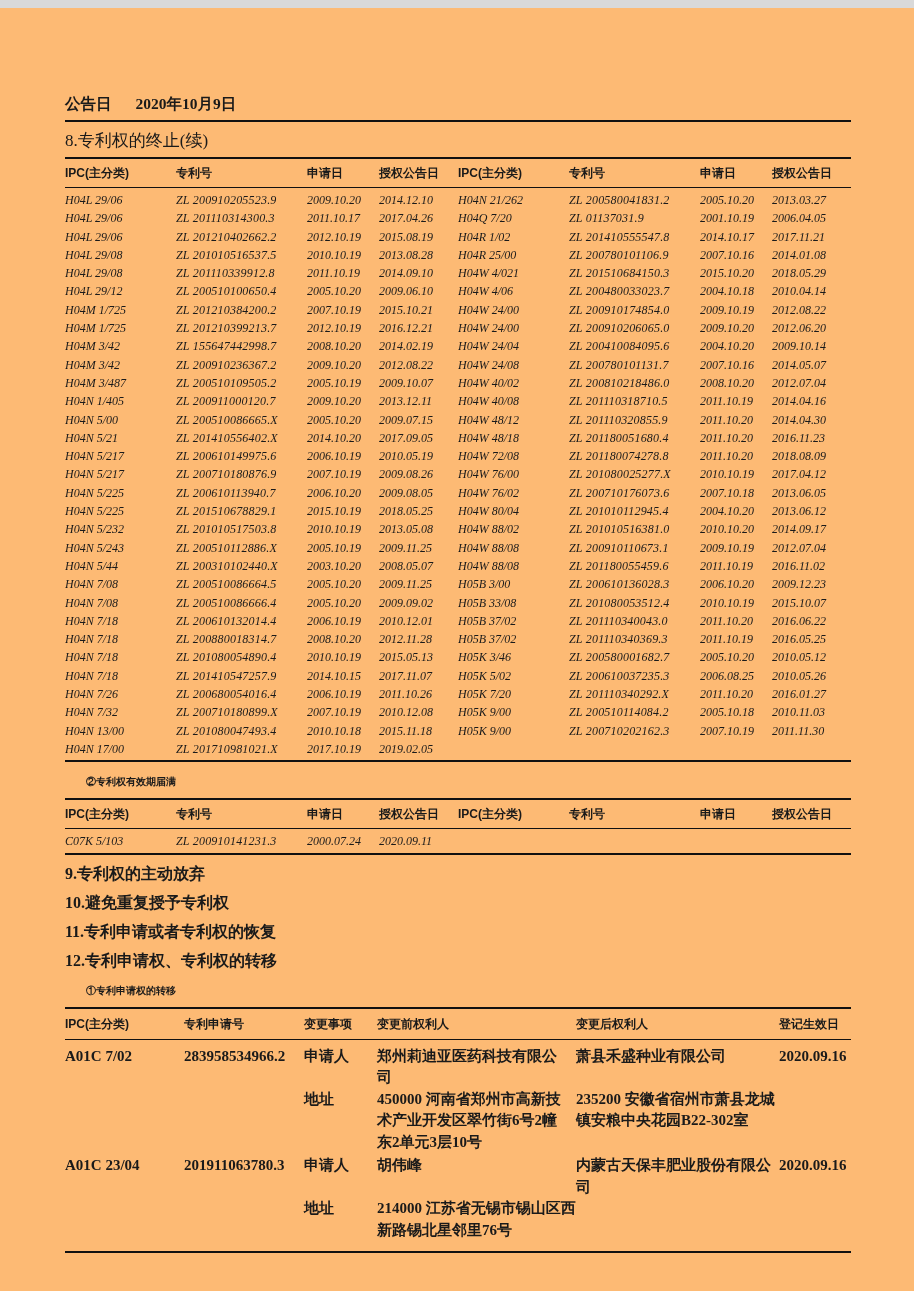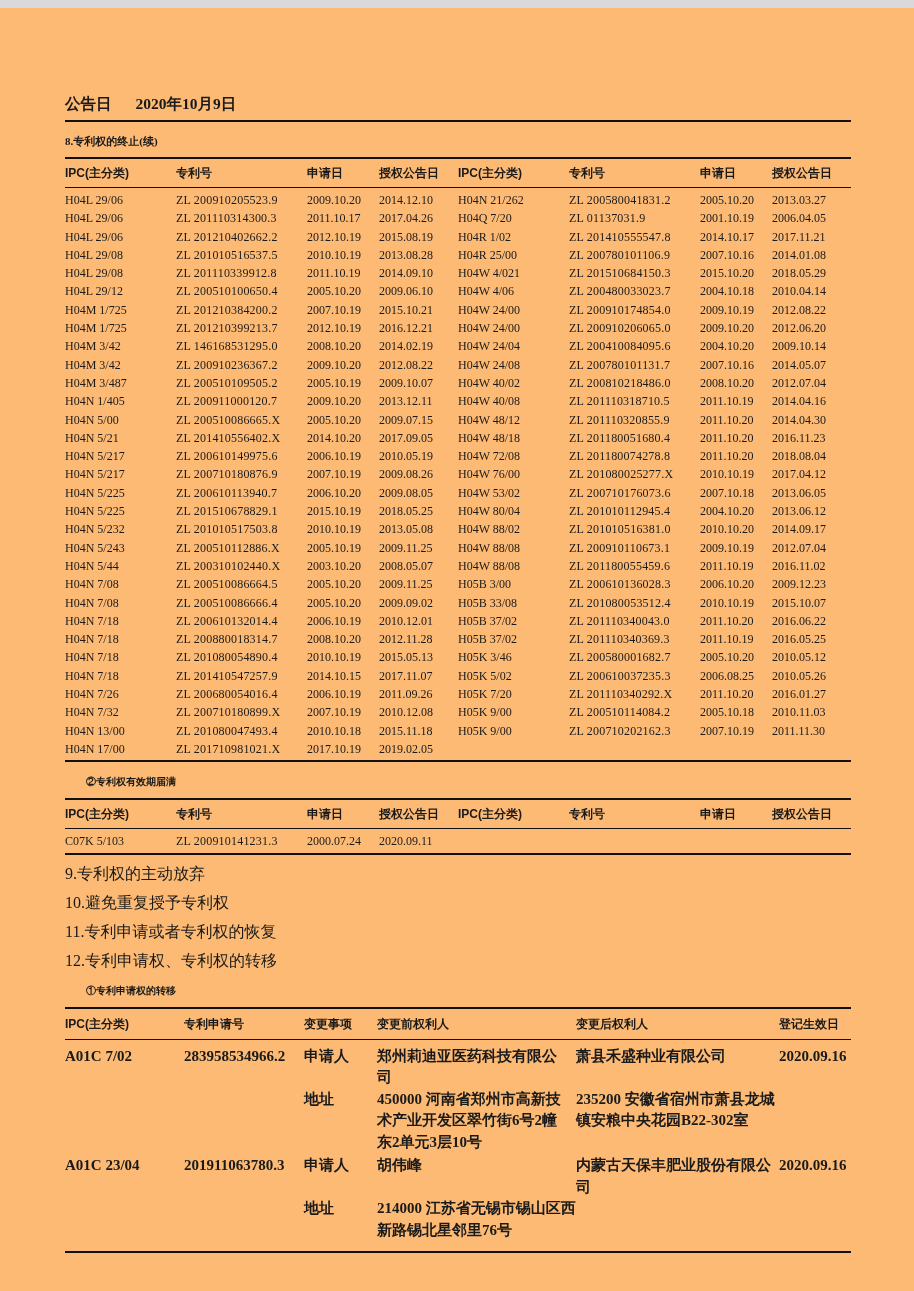--- a/index.html
+++ b/index.html
@@ -19,39 +19,39 @@
   .masthead {
     margin-top:86px;
     font-size:15.5px; line-height:19px;
     padding-bottom:7px;
     border-bottom:2px solid #111;
     font-weight:bold;
   }
   .masthead .lbl { margin-right:24px; }
 
   
-  .sec-title { font-size:11px; font-weight:bold; margin-top:9px; line-height:20px; }
+  .sec-title { font-size:17px; font-weight:normal; margin-top:9px; line-height:20px; }
   .sub-title { font-size:10px; font-weight:bold; margin-top:10px; margin-bottom:2px; padding-left:21px; line-height:20px; }
 
   
   .dual-table { margin-top:6px; border-top:2px solid #111; border-bottom:2.5px solid #111; }
   .dt-header { display:flex; border-bottom:1px solid #111; padding:7px 0 6px; }
   .dt-header .half { display:grid; grid-template-columns:111px 131px 72px 78px; width:393px; }
   .dt-header .h {
     font-family:"Liberation Sans","DejaVu Sans",sans-serif;
     font-weight:bold; font-size:12px; line-height:15px;
   }
-  .dt-body { display:flex; align-items:flex-start; padding:3px 0 2px; }
+  .dt-body { display:flex; align-items:flex-start; padding:3px 0 2px;font-style:italic; }
   .dt-col { width:393px; }
   .dt-row { display:grid; grid-template-columns:111px 131px 72px 78px; line-height:18.3px; }
   .dt-row div { font-size:12px; white-space:nowrap; overflow:hidden; }
   .dt-row .c1 { letter-spacing:0.2px; }
 
   
-  .num-heading { font-size:16px; font-weight:normal; margin-top:9.5px; line-height:19.5px; }
+  .num-heading { font-size:16px; font-weight:bold; margin-top:9.5px; line-height:19.5px; }
 
   
   .transfer-table { margin-top:6px; border-top:2px solid #111; border-bottom:2px solid #111; }
   .tt-header { display:grid; grid-template-columns:119px 120px 73px 199px 203px 72px; padding:8px 0 7px; border-bottom:1px solid #111; }
   .tt-header .h {
     font-family:"Liberation Sans","DejaVu Sans",sans-serif;
     font-weight:bold; font-size:12px; line-height:15px;
   }
   .tt-body { padding:6px 0 10px; }
   .transfer-row { display:grid; grid-template-columns:119px 120px 475px 72px; font-size:15px; line-height:21.5px; margin-top:0;font-weight:bold; }
@@ -136,21 +136,21 @@
               <div class="c3">2015.10.21</div>
             </div>
             <div class="dt-row">
               <div class="c0">H04M 1/725</div>
               <div class="c1">ZL 201210399213.7</div>
               <div class="c2">2012.10.19</div>
               <div class="c3">2016.12.21</div>
             </div>
             <div class="dt-row">
               <div class="c0">H04M 3/42</div>
-              <div class="c1">ZL 146168531295.0</div>
+              <div class="c1">ZL 155647442998.7</div>
               <div class="c2">2008.10.20</div>
               <div class="c3">2014.02.19</div>
             </div>
             <div class="dt-row">
               <div class="c0">H04M 3/42</div>
               <div class="c1">ZL 200910236367.2</div>
               <div class="c2">2009.10.20</div>
               <div class="c3">2012.08.22</div>
             </div>
             <div class="dt-row">
@@ -252,21 +252,21 @@
             <div class="dt-row">
               <div class="c0">H04N 7/18</div>
               <div class="c1">ZL 201410547257.9</div>
               <div class="c2">2014.10.15</div>
               <div class="c3">2017.11.07</div>
             </div>
             <div class="dt-row">
               <div class="c0">H04N 7/26</div>
               <div class="c1">ZL 200680054016.4</div>
               <div class="c2">2006.10.19</div>
-              <div class="c3">2011.09.26</div>
+              <div class="c3">2011.10.26</div>
             </div>
             <div class="dt-row">
               <div class="c0">H04N 7/32</div>
               <div class="c1">ZL 200710180899.X</div>
               <div class="c2">2007.10.19</div>
               <div class="c3">2010.12.08</div>
             </div>
             <div class="dt-row">
               <div class="c0">H04N 13/00</div>
               <div class="c1">ZL 201080047493.4</div>
@@ -362,30 +362,30 @@
             <div class="dt-row">
               <div class="c0">H04W 48/18</div>
               <div class="c1">ZL 201180051680.4</div>
               <div class="c2">2011.10.20</div>
               <div class="c3">2016.11.23</div>
             </div>
             <div class="dt-row">
               <div class="c0">H04W 72/08</div>
               <div class="c1">ZL 201180074278.8</div>
               <div class="c2">2011.10.20</div>
-              <div class="c3">2018.08.04</div>
+              <div class="c3">2018.08.09</div>
             </div>
             <div class="dt-row">
               <div class="c0">H04W 76/00</div>
               <div class="c1">ZL 201080025277.X</div>
               <div class="c2">2010.10.19</div>
               <div class="c3">2017.04.12</div>
             </div>
             <div class="dt-row">
-              <div class="c0">H04W 53/02</div>
+              <div class="c0">H04W 76/02</div>
               <div class="c1">ZL 200710176073.6</div>
               <div class="c2">2007.10.18</div>
               <div class="c3">2013.06.05</div>
             </div>
             <div class="dt-row">
               <div class="c0">H04W 80/04</div>
               <div class="c1">ZL 201010112945.4</div>
               <div class="c2">2004.10.20</div>
               <div class="c3">2013.06.12</div>
             </div>

